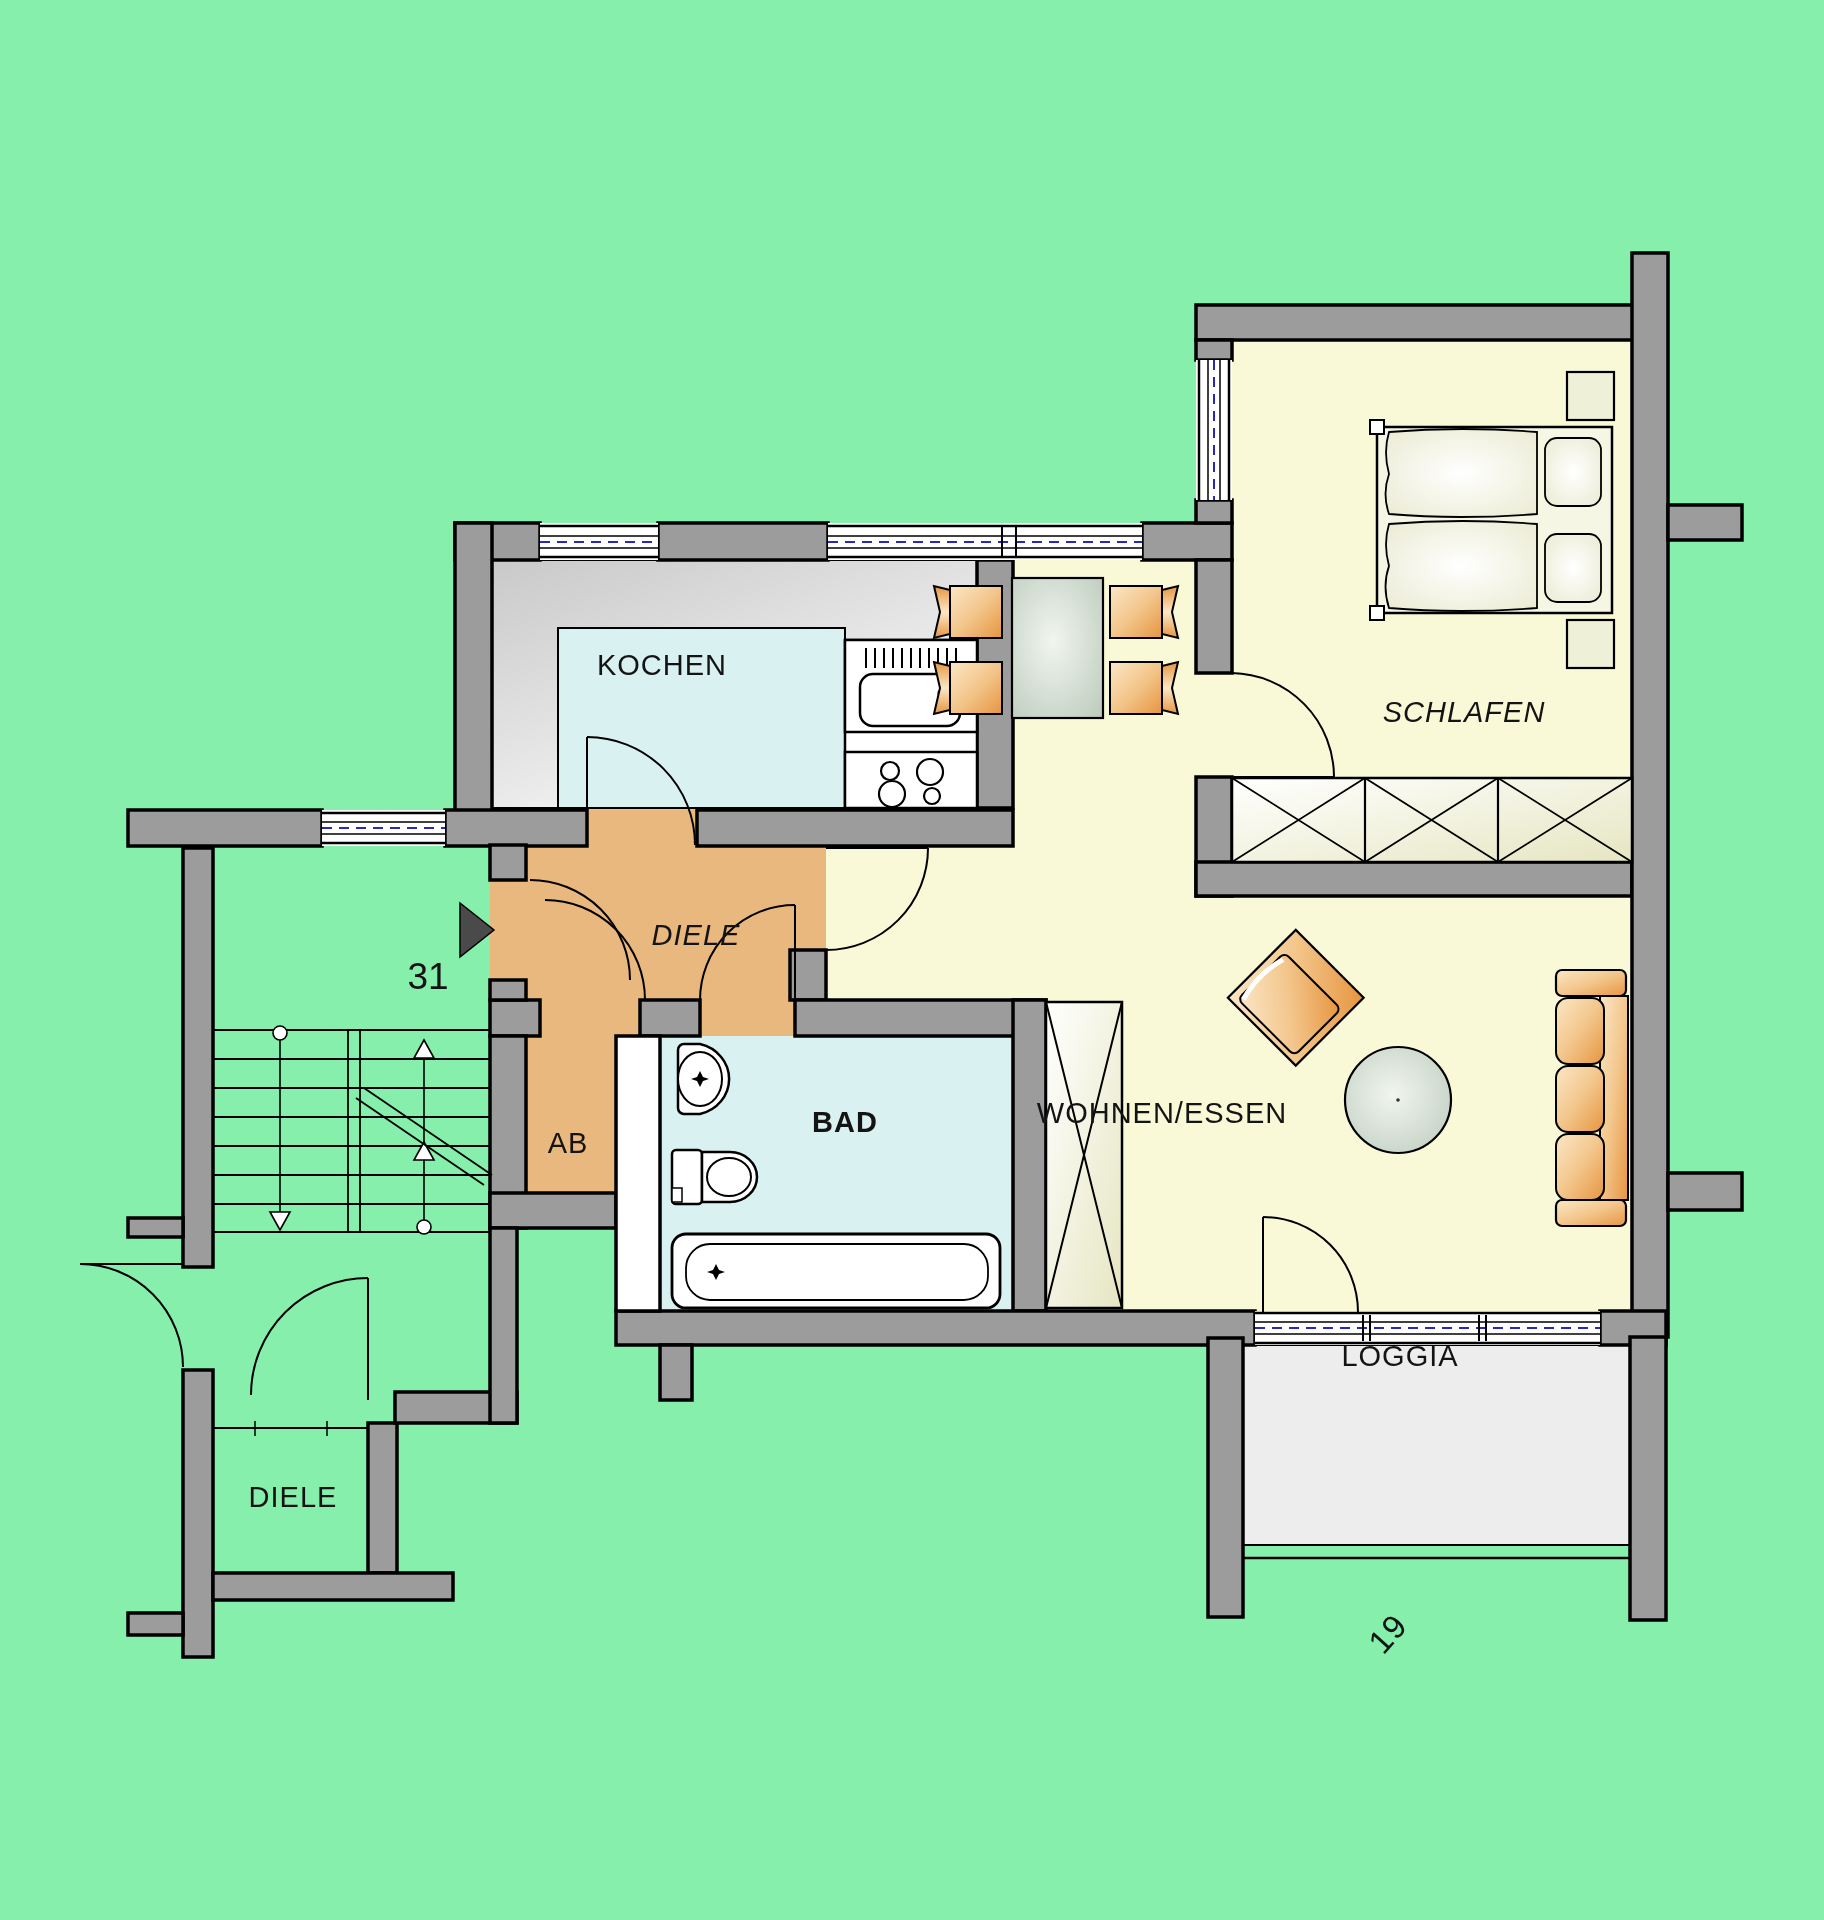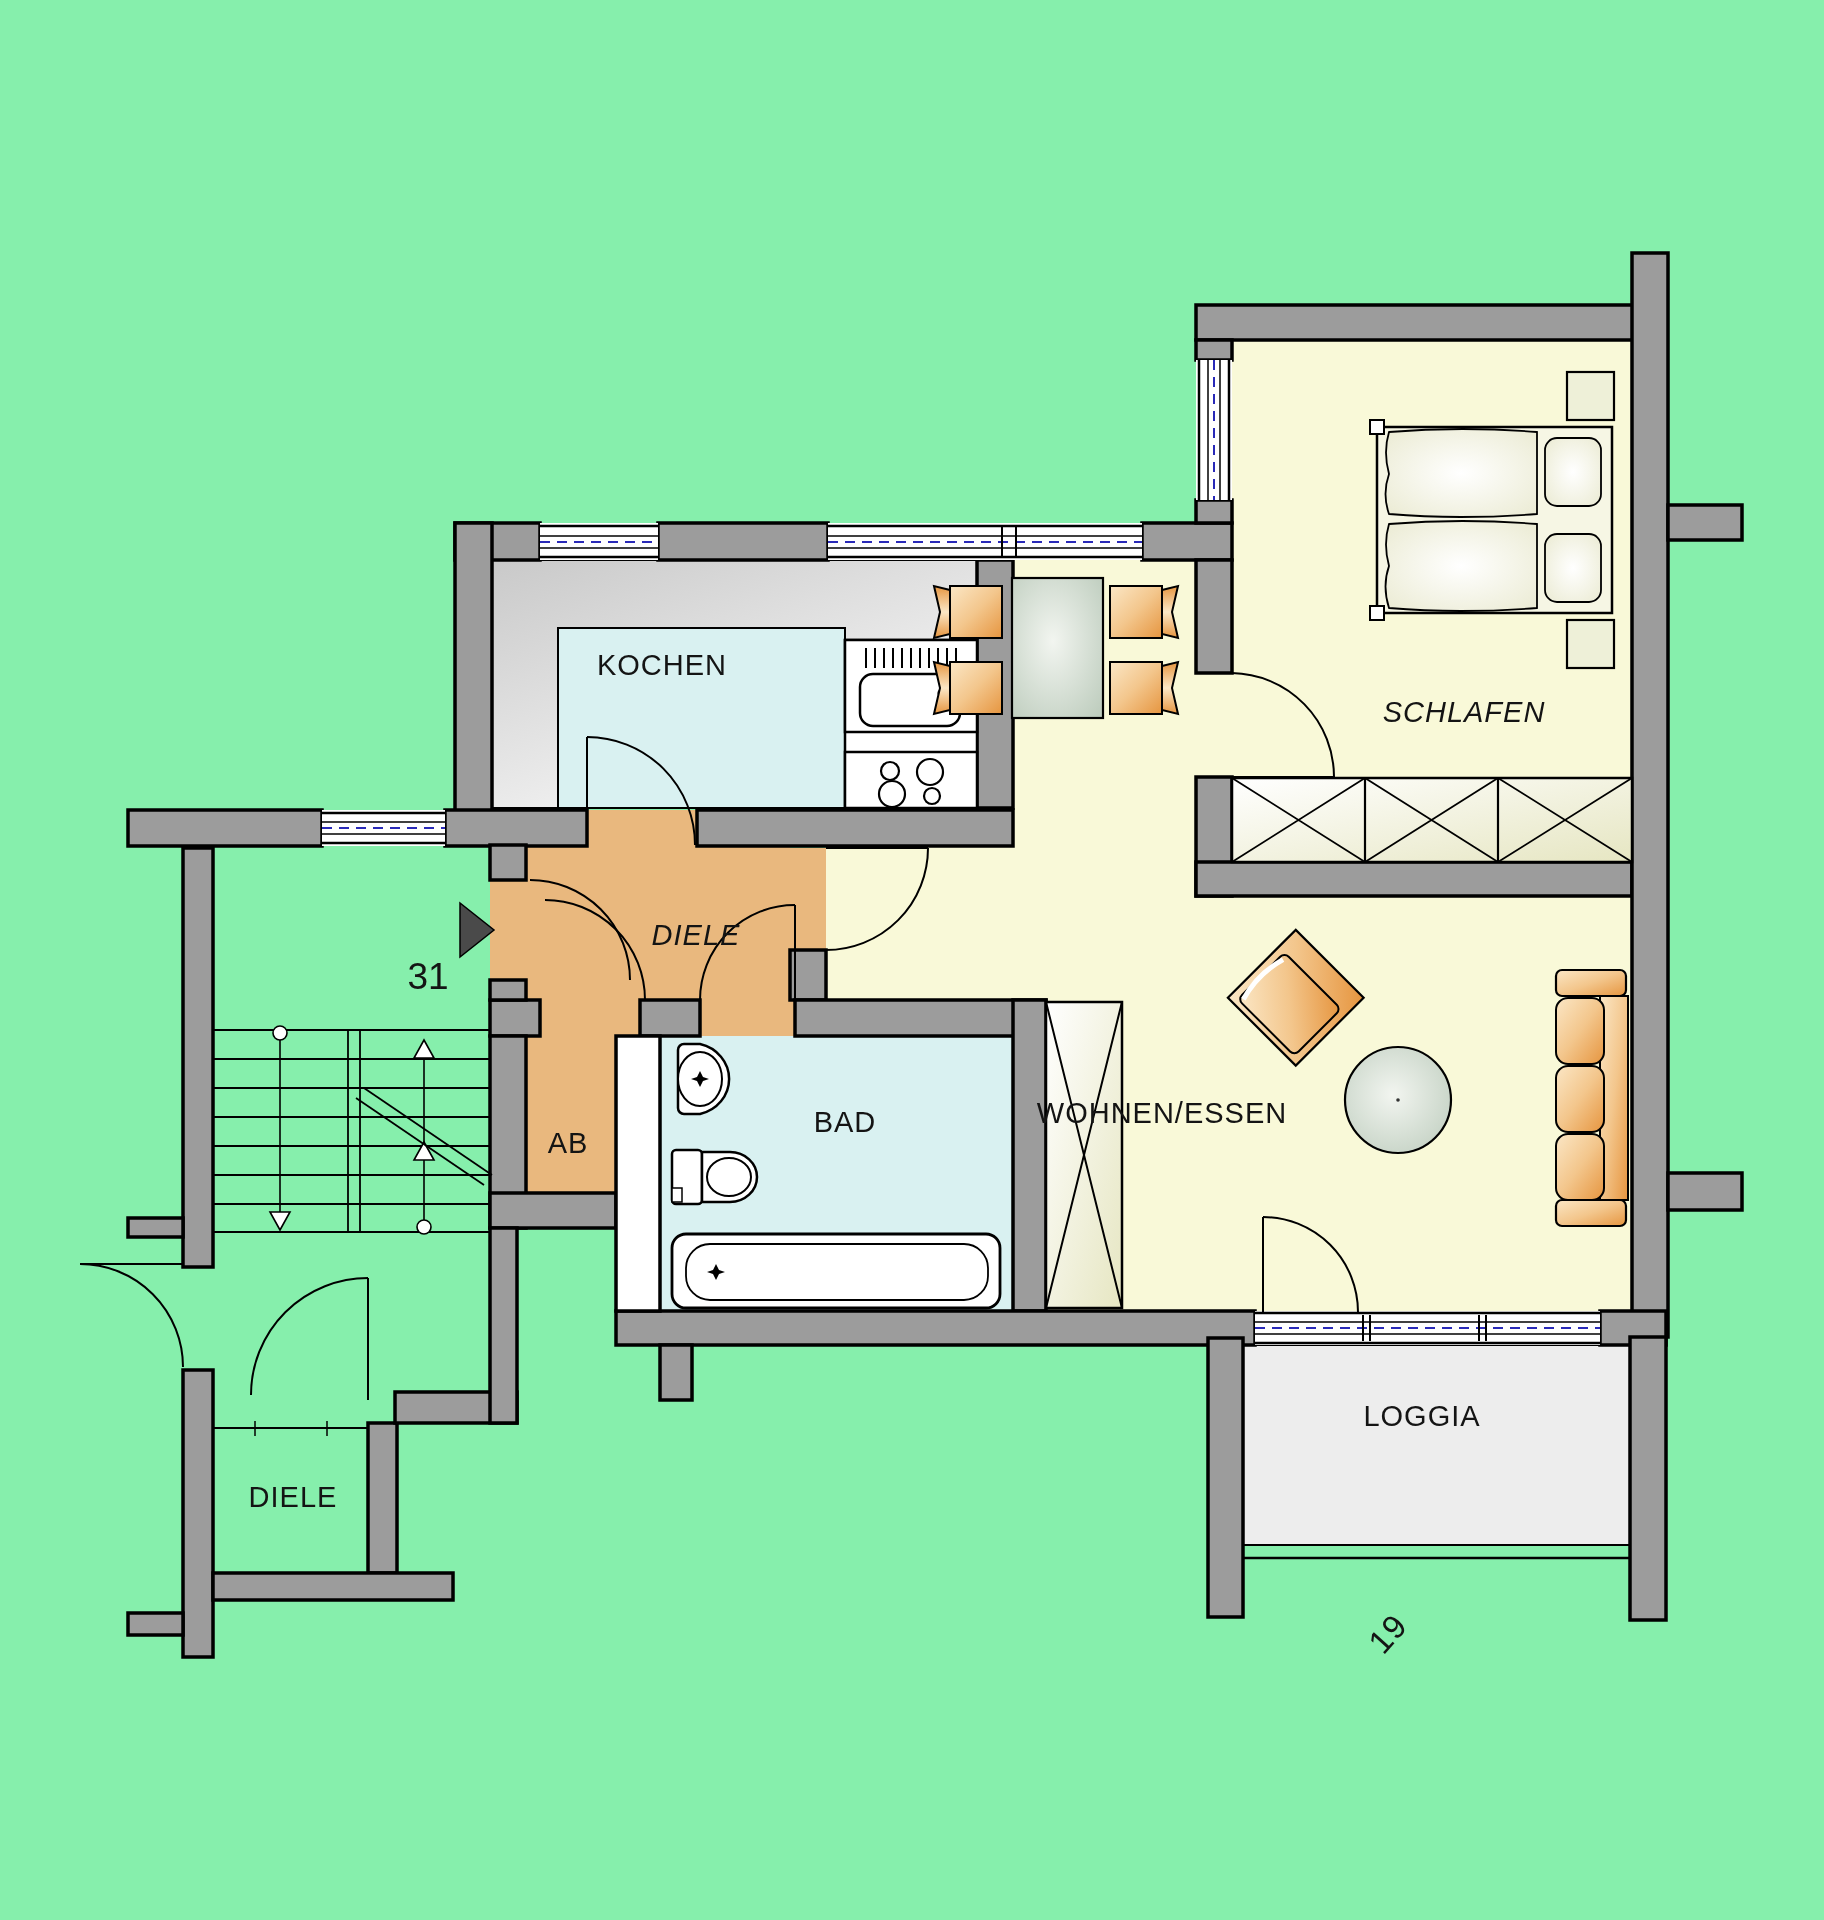--- a/index.html
+++ b/index.html
@@ -345,20 +345,20 @@
       <rect x="1556" y="1134" width="48" height="66" rx="12" fill="url(#gOrange)" stroke-width="2"></rect>
     </g>
   </g>
 
   <polygon points="460,903 460,957 494,930" fill="#4a4a4a" stroke="#000" stroke-width="1.5"></polygon>
 </svg>
 
   <div class="lbl" style="left:662px;top:665px;">KOCHEN</div>
   <div class="lbl" style="left:696px;top:935px;font-style:italic;">DIELE</div>
   <div class="lbl" style="left:568px;top:1104px;margin-top:39px;">AB</div>
-  <div class="lbl" style="left:845px;top:1122px;">BAD</div>
+  <div class="lbl" style="left:845px;top:1122px;font-weight:bold;">BAD</div>
   <div class="lbl" style="left:1162px;top:1113px;">WOHNEN/ESSEN</div>
   <div class="lbl" style="left:1464px;top:712px;font-style:italic;">SCHLAFEN</div>
-  <div class="lbl" style="left:1400px;top:1416px;margin-left:22px;">LOGGIA</div>
+  <div class="lbl" style="left:1400px;top:1356px;">LOGGIA</div>
   <div class="lbl" style="left:293px;top:1497px;">DIELE</div>
   <div class="lbl big" style="left:428px;top:929px;margin-top:48px;">31</div>
   <div class="lbl rot" style="left:1388px;top:1634px;">19</div>
 </div>
 
 </body></html>

